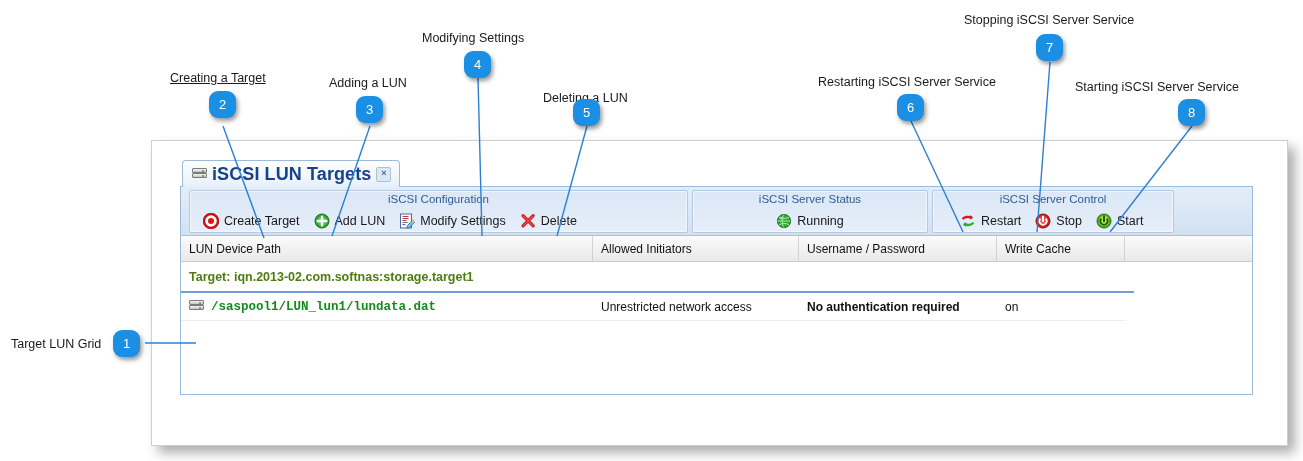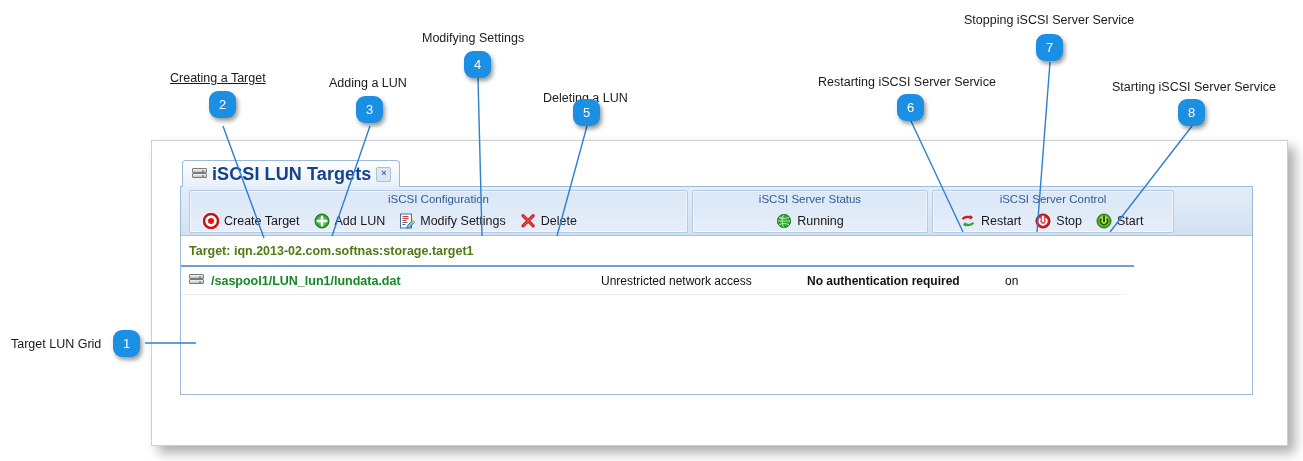--- a/index.html
+++ b/index.html
@@ -60,21 +60,21 @@
              background:linear-gradient(to bottom,#fbfbfb 0%,#f2f2f2 50%,#e9e9e9 100%);
              border-bottom:1px solid #cdcdcd;}
   .gh{display:flex;align-items:center;padding-left:8px;font-size:12px;color:#111;
       border-right:1px solid #d2d2d2;box-sizing:border-box;}
   .group-row{height:29px;display:flex;align-items:center;padding-left:8px;
              font-size:12.5px;font-weight:bold;color:#4d7c0f;
              border-bottom:2px solid #6f9ed8;width:945px;}
   .data-row{height:27px;display:flex;align-items:center;border-bottom:1px solid #ededed;width:945px;}
   .dc{font-size:12px;color:#111;box-sizing:border-box;padding-left:8px;
       display:flex;align-items:center;gap:7px;overflow:hidden;white-space:nowrap;}
-  .lun-path{color:#128a21;font-weight:bold;font-size:12.5px;}
+  .lun-path{color:#128a21;font-weight:bold;font-size:12.5px;font-family:Liberation Mono, monospace;}
 
   
   .drive{display:inline-block;width:15px;height:13px;position:relative;flex:0 0 15px;}
   .drive i{position:absolute;left:0;right:0;height:5px;border:1px solid #7a7a7a;
            background:linear-gradient(to bottom,#f4f4f4,#c3c3c3);border-radius:1px;box-sizing:border-box;}
   .drive i:nth-child(1){top:0;}
   .drive i:nth-child(2){top:5px;}
   .drive i:after{content:"";position:absolute;right:2px;top:1px;width:2px;height:2px;
                  background:#3fa63f;border-radius:50%;}
 </style>
@@ -106,21 +106,21 @@
 
 <div class="callout-label" style="left:543px;top:79px;margin-top:12px;">Deleting a LUN</div>
 <div class="badge" style="left:573px;top:99px;">5</div>
 
 <div class="callout-label" style="left:818px;top:75px;">Restarting iSCSI Server Service</div>
 <div class="badge" style="left:897px;top:94px;">6</div>
 
 <div class="callout-label" style="left:964px;top:13px;">Stopping iSCSI Server Service</div>
 <div class="badge" style="left:1036px;top:34px;">7</div>
 
-<div class="callout-label" style="left:1112px;top:80px;">Starting iSCSI Server Service</div>
+<div class="callout-label" style="left:1075px;top:80px;">Starting iSCSI Server Service</div>
 <div class="badge" style="left:1178px;top:99px;">8</div>
 
 <div id="outer-card"></div>
 
 <div id="app-window">
 
   <div id="tab-strip">
     <div id="tab-active">
       <span class="drive">
           <i></i>
@@ -241,20 +241,27 @@
             </span>
             <span>Start</span>
           </div>
 
         </div>
       </div>
     </div>
 
     <div id="grid">
 
+      <div id="grid-head">
+        <div class="gh" style="width:412px;">LUN Device Path</div>
+        <div class="gh" style="width:206px;">Allowed Initiators</div>
+        <div class="gh" style="width:198px;">Username / Password</div>
+        <div class="gh" style="width:128px;">Write Cache</div>
+        <div class="gh" style="flex:1;border-right:none;"></div>
+      </div>
 
       <div class="group-row">
         <span>Target: iqn.2013-02.com.softnas:storage.target1</span>
       </div>
 
       <div class="data-row">
         <div class="dc" style="width:412px;">
           <span class="drive">
               <i></i>
               <i></i>

